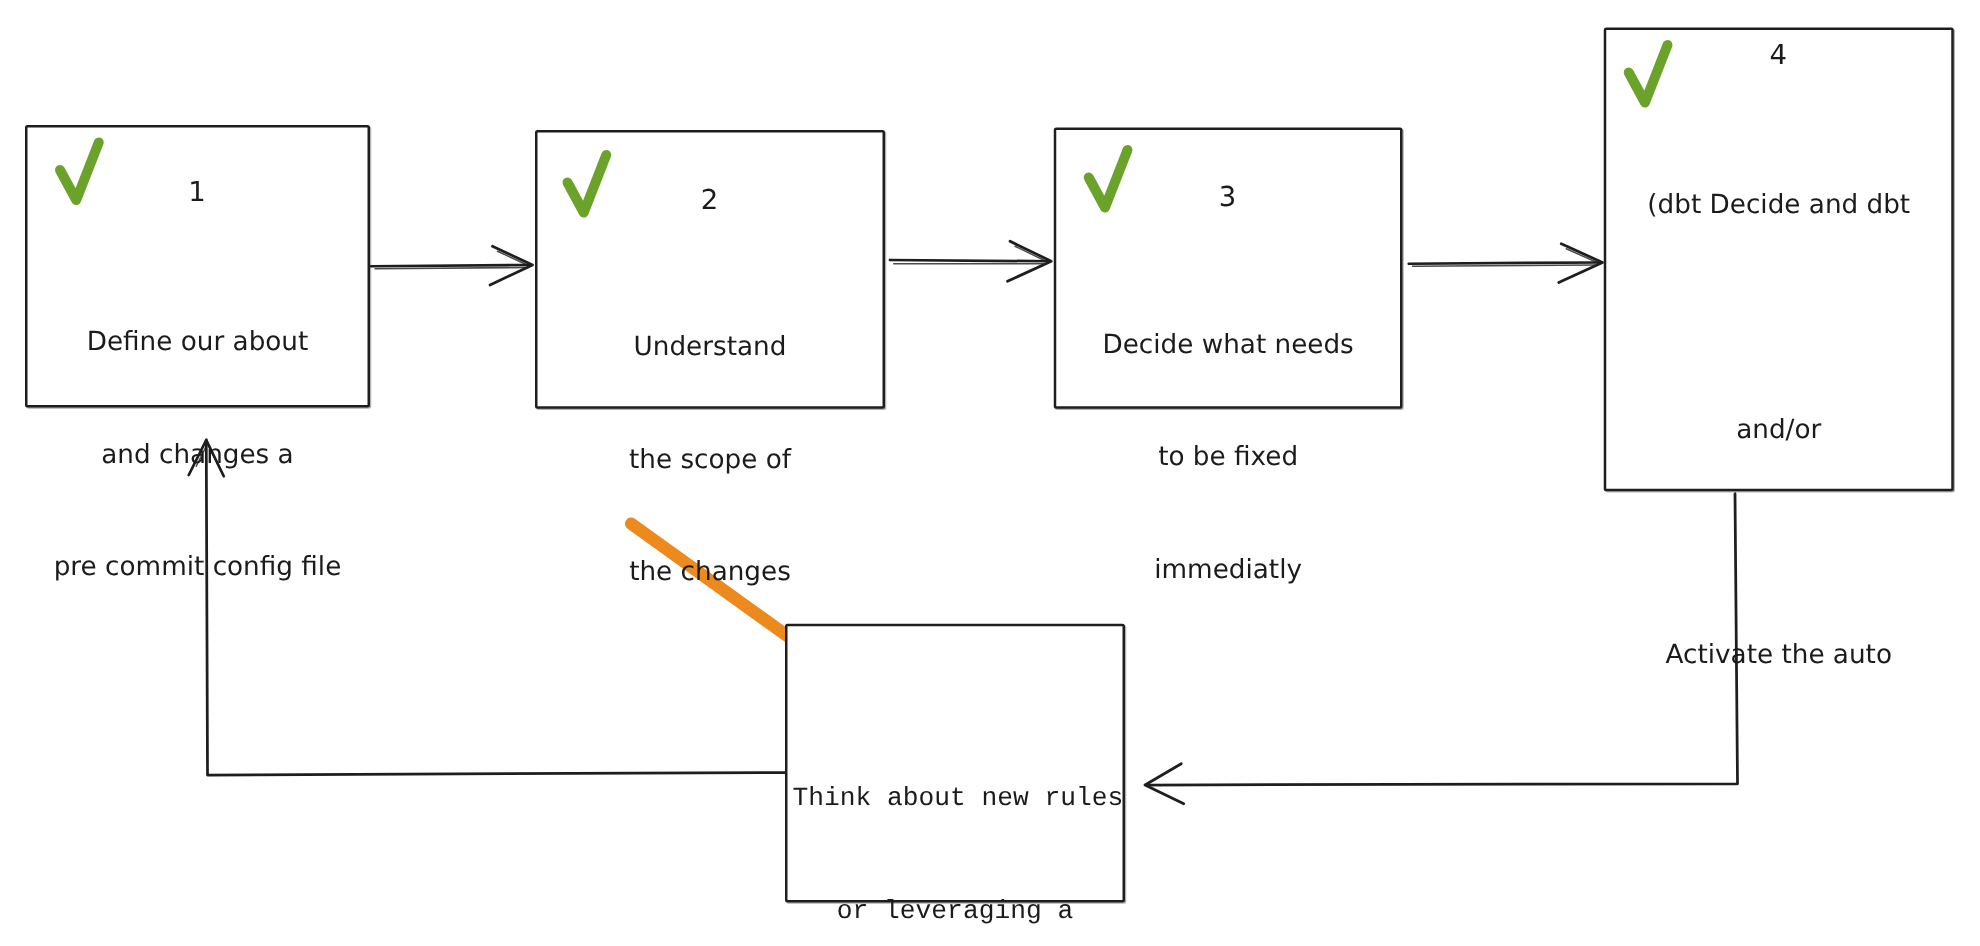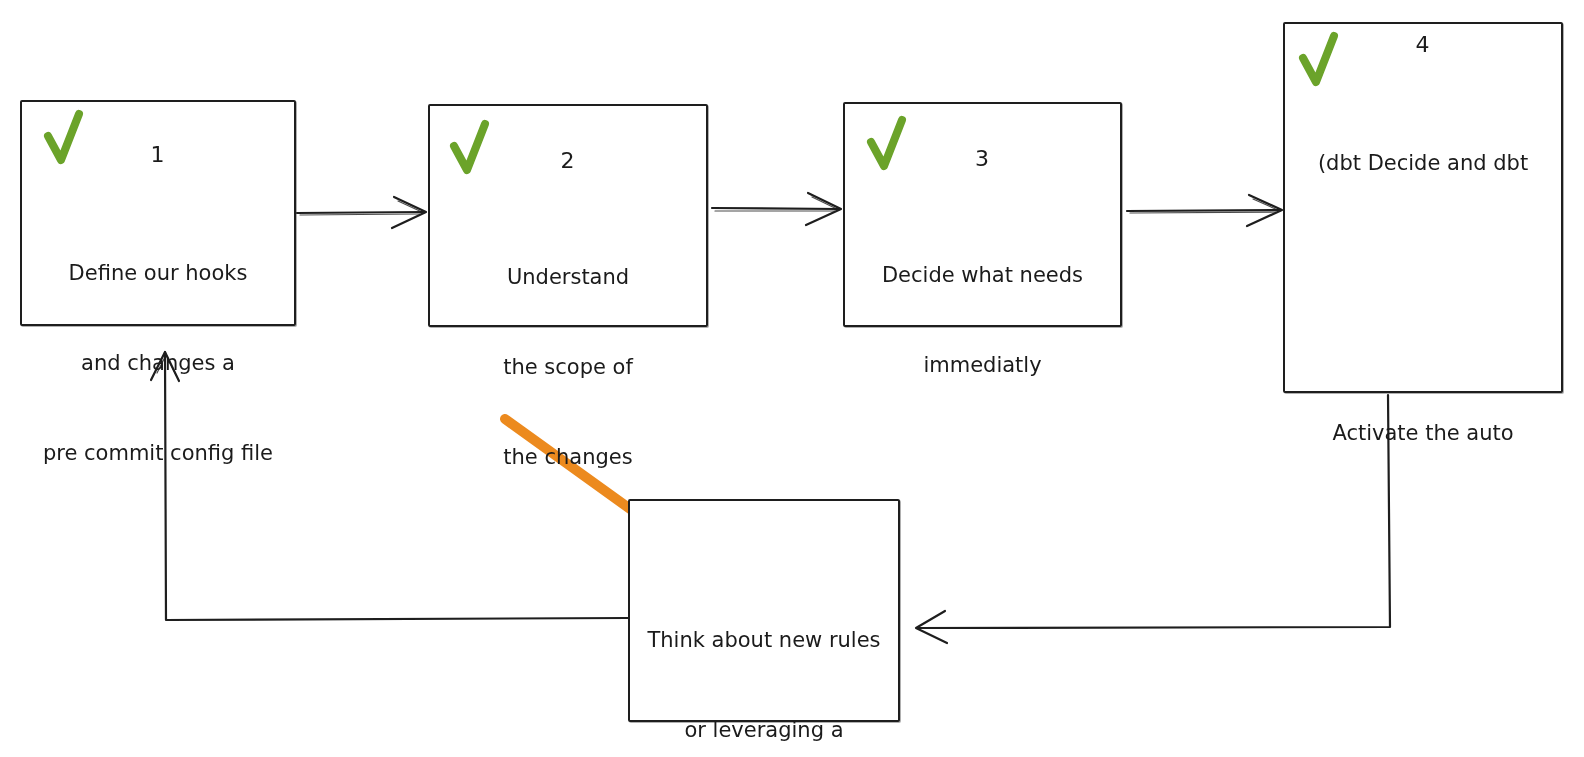--- a/index.html
+++ b/index.html
@@ -89,21 +89,21 @@
       <polygon class="org-fill" points="676,542 644,536 659,513"></polygon>
     </g>
   </svg>
 
   <div class="step-box" style="left: 20px; top: 100px; width: 276px; height: 226px; border-color: rgb(30, 30, 30);">
     <svg class="check" style="left:20px; top:6px;" viewBox="0 0 44 62">
       <path class="chk" d="M6 28 L19 52 L37 6"></path>
     </svg>
     <div class="step-number" style="top:40px;">1</div>
     <div class="box-text" style="top:96px;">
-      <div>Define our hooks</div>
+      <div>Define our about</div>
       <div>and changes a</div>
       <div>pre commit config file</div>
     </div>
   </div>
 
   <div class="step-box" style="left: 428px; top: 104px; width: 280px; height: 223px; border-color: rgb(30, 30, 30);">
     <svg class="check" style="left:18px; top:12px;" viewBox="0 0 44 62">
       <path class="chk" d="M6 28 L19 52 L37 6"></path>
     </svg>
     <div class="step-number" style="top:42px;">2</div>
@@ -114,41 +114,43 @@
     </div>
   </div>
 
   <div class="step-box" style="left: 843px; top: 102px; width: 279px; height: 225px; border-color: rgb(30, 30, 30);">
     <svg class="check" style="left:20px; top:10px;" viewBox="0 0 44 62">
       <path class="chk" d="M6 28 L19 52 L37 6"></path>
     </svg>
     <div class="step-number" style="top:42px;">3</div>
     <div class="box-text" style="top:96px;">
       <div>Decide what needs</div>
+      <div>to be fixed</div>
       <div>immediatly</div>
     </div>
   </div>
 
   <div class="step-box" style="left: 1283px; top: 22px; width: 280px; height: 371px; border-color: rgb(30, 30, 30);">
     <svg class="check" style="left:12px; top:6px;" viewBox="0 0 44 62">
       <path class="chk" d="M6 28 L19 52 L37 6"></path>
     </svg>
     <div class="step-number" style="top:8px;">4</div>
     <div class="box-text" style="top:64px;">
       <div>(dbt Decide and dbt</div>
       <div></div>
+      <div>and/or</div>
       <div></div>
       <div>Activate the auto</div>
       
       
       
     </div>
   </div>
 
-  <div class="step-box" style="left: 628px; top: 499px; width: 272px; height: 223px; border-color: rgb(30, 30, 30);">
+  <div class="step-box" style="left: 628px; top: 499px; width: 272px; height: 223px; border-color: rgb(30, 30, 30); font-family: Liberation Mono, monospace;">
     <div class="box-text" style="top:64px;">
       <div>Think about new rules</div>
       <div>or leveraging a</div>
       
     </div>
   </div>
 
 </div>
 
 </body></html>

